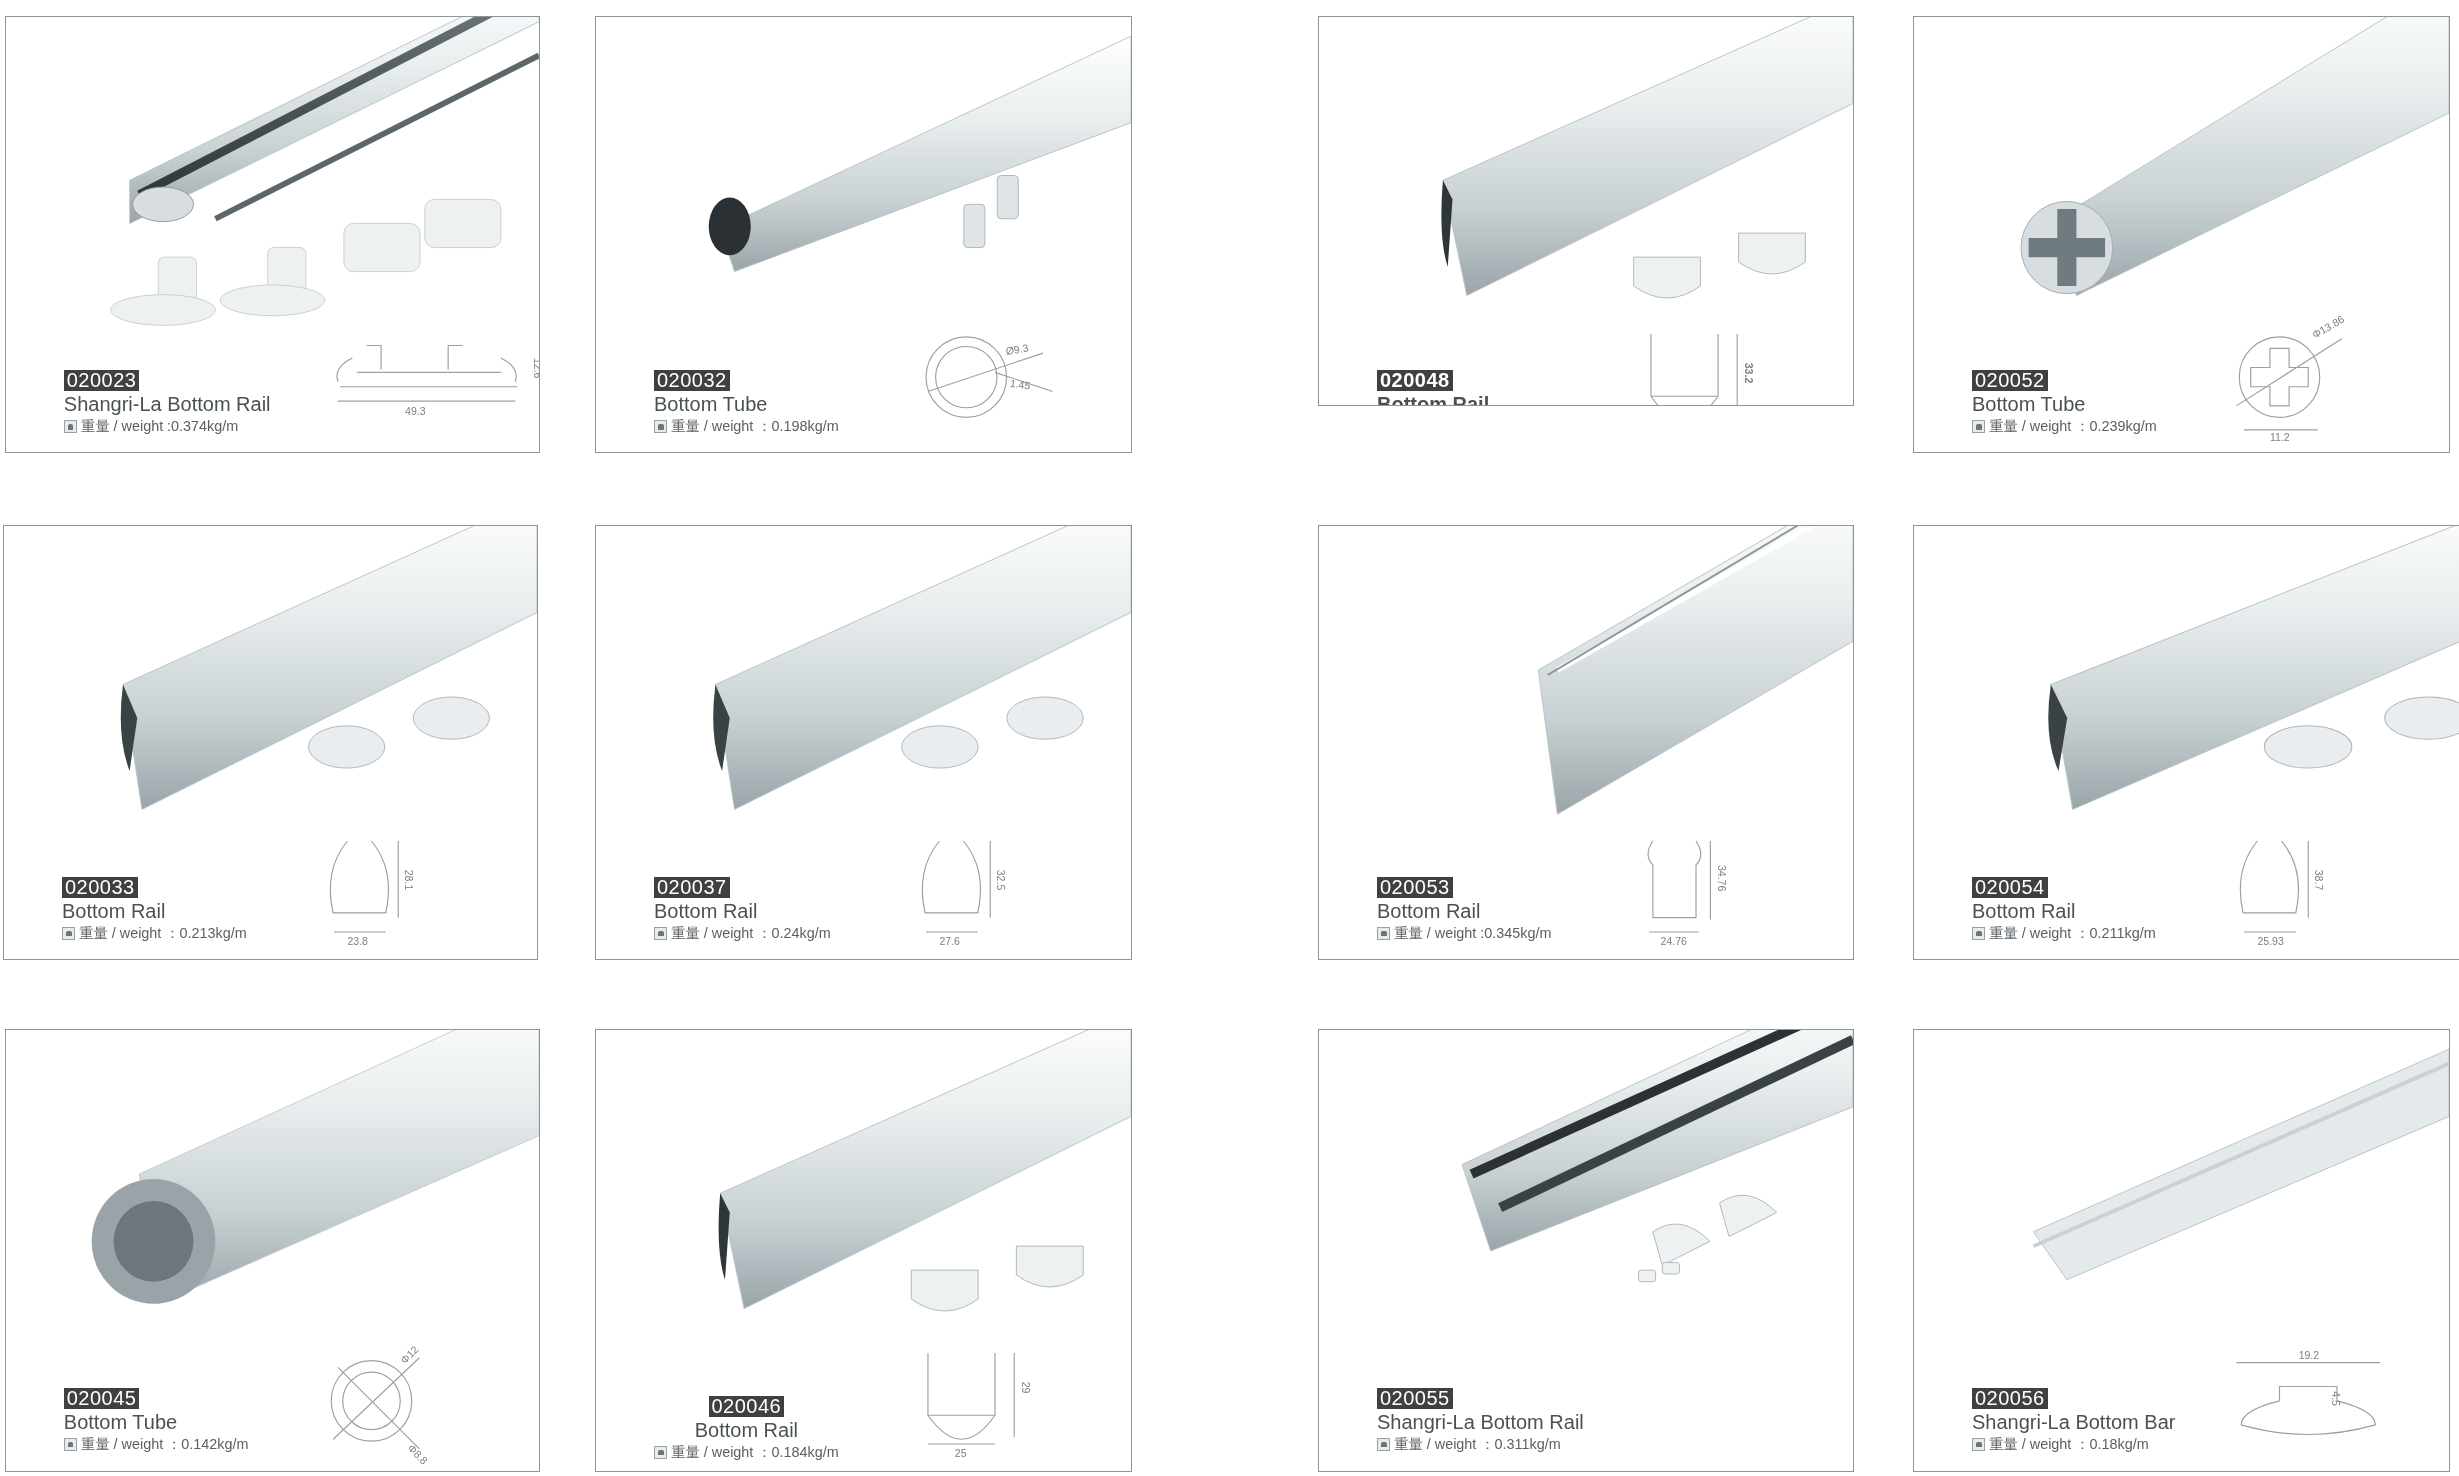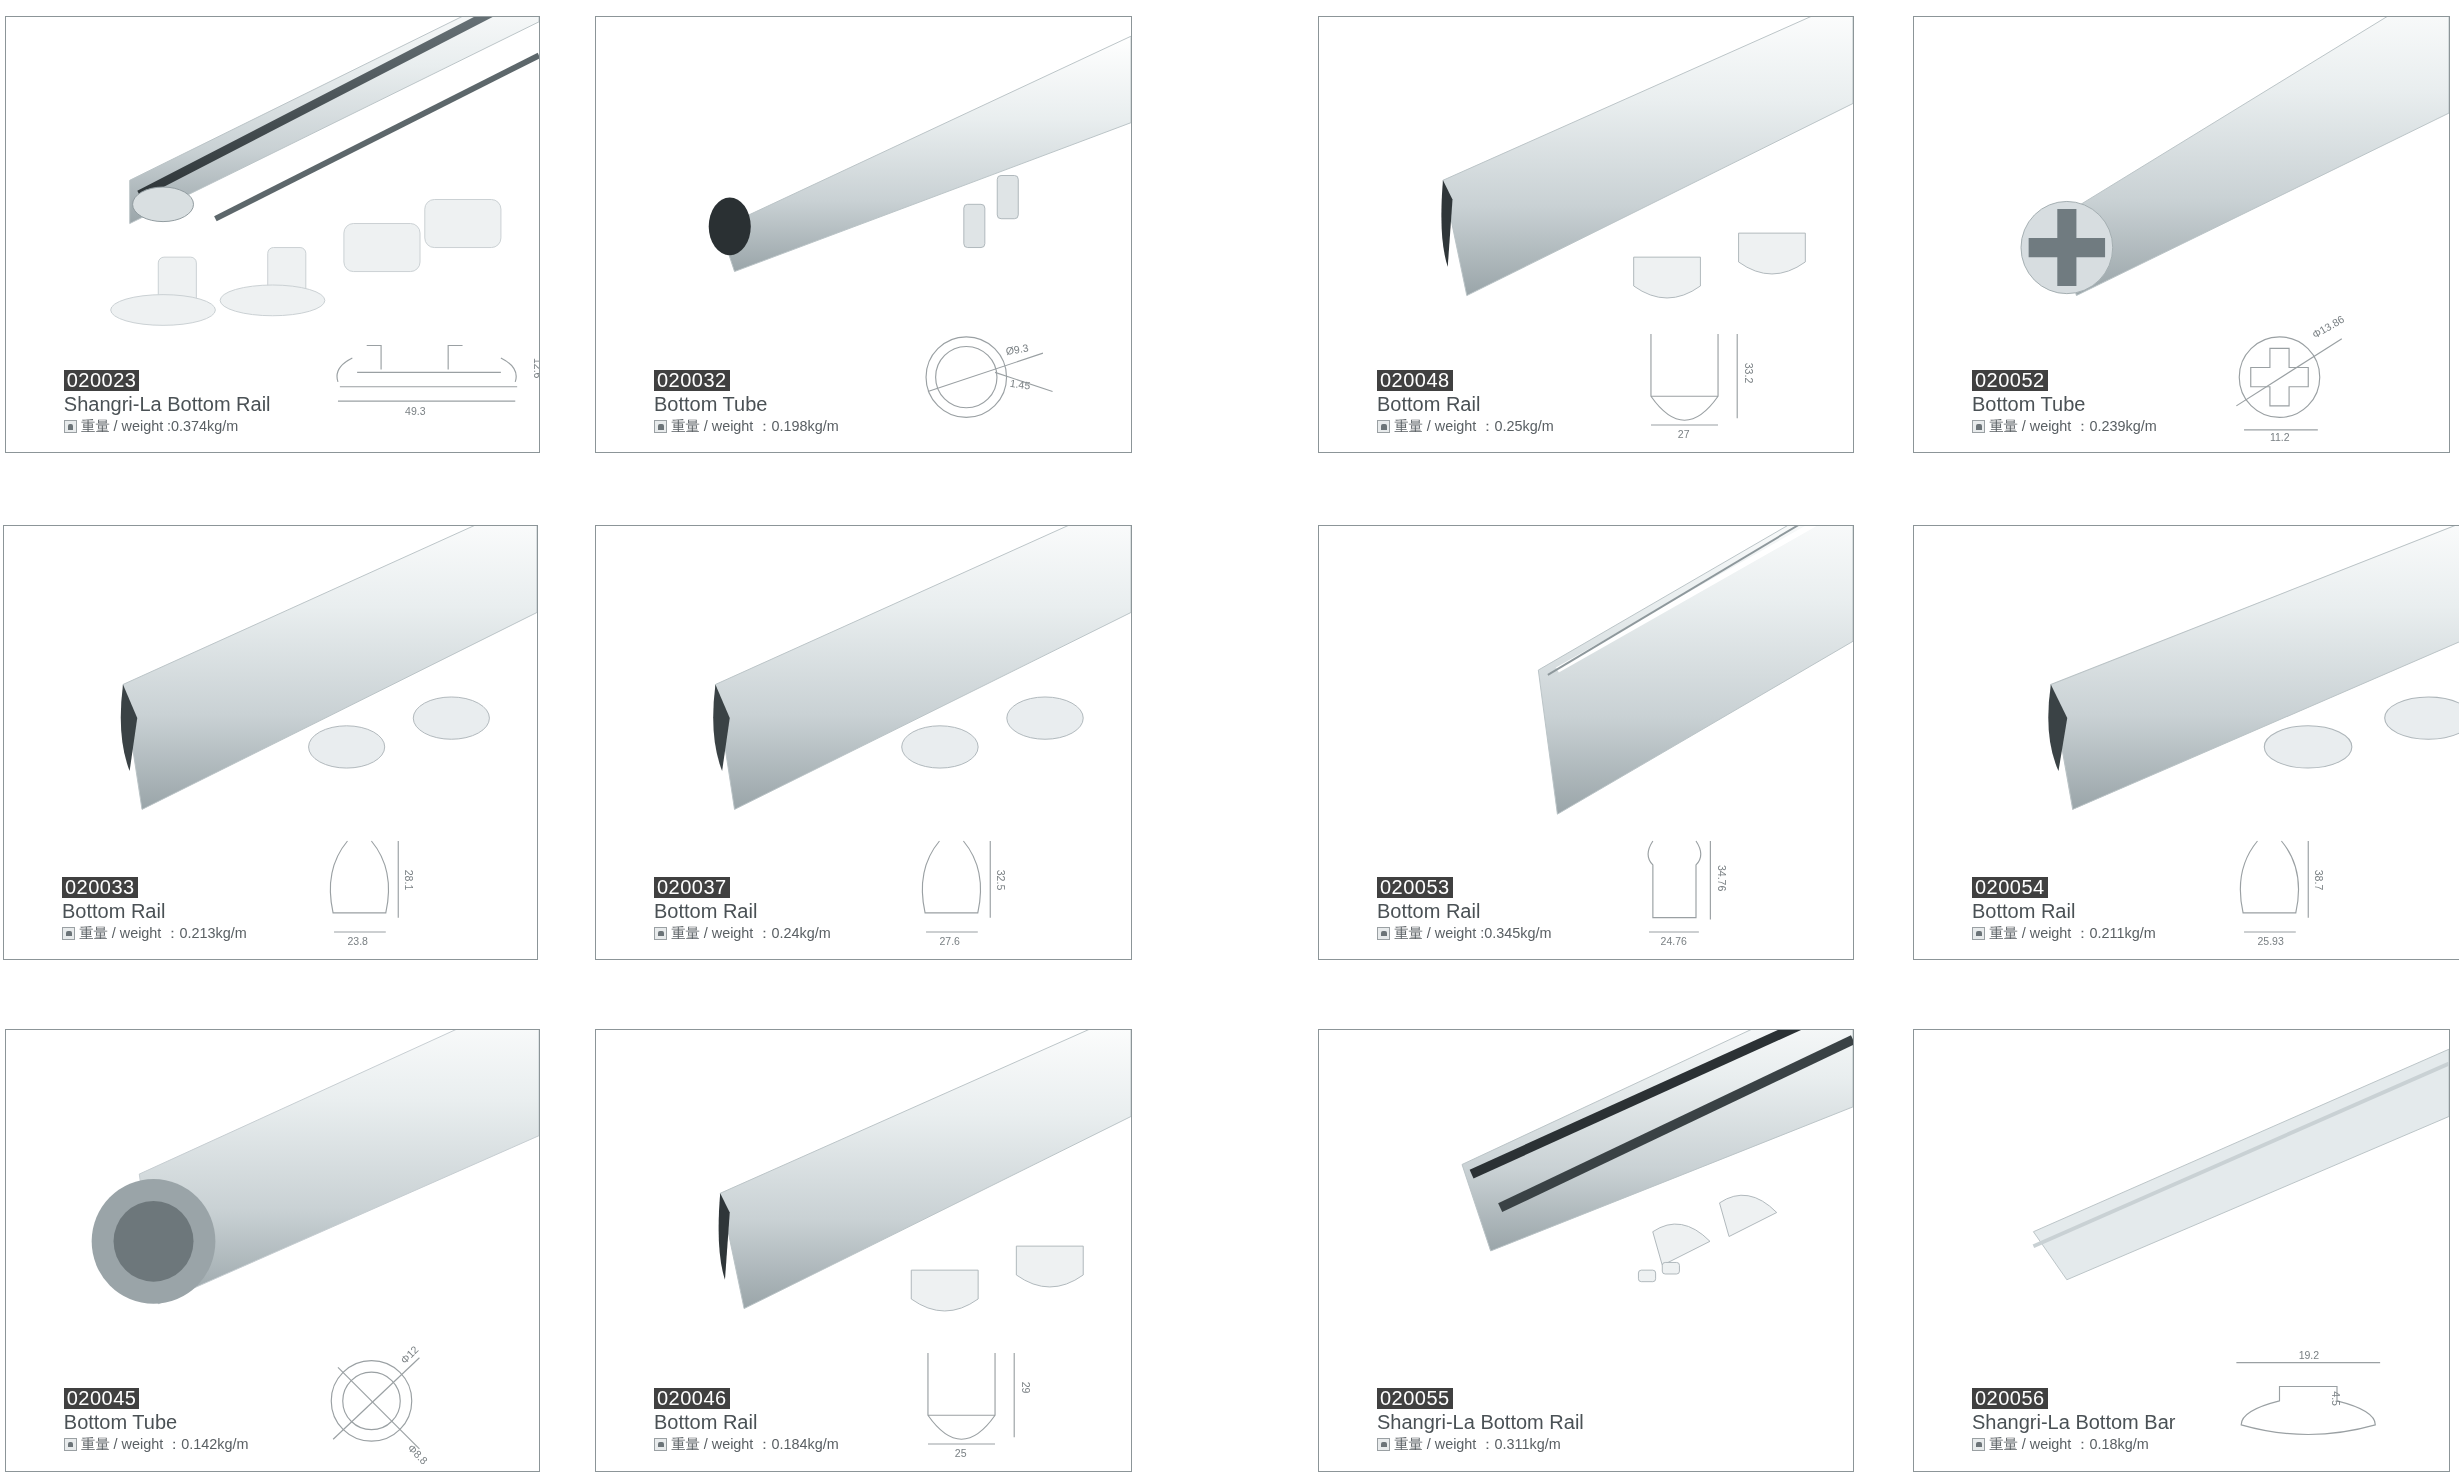--- a/index.html
+++ b/index.html
@@ -109,21 +109,21 @@
         <svg width="202" height="115" viewBox="0 0 210 120">
           <circle cx="50" cy="45" r="42" fill="none" stroke="#9aa0a3" stroke-width="1.2"></circle>
           <circle cx="50" cy="45" r="32" fill="none" stroke="#9aa0a3" stroke-width="1.2"></circle>
          <line x1="10" y1="60" x2="130" y2="20" fill="none" stroke="#9aa0a3" stroke-width="1.2"></line>
           <line x1="80" y1="40" x2="140" y2="60" fill="none" stroke="#9aa0a3" stroke-width="1.2"></line>
           <text class="dim" x="92" y="22" transform="rotate(-10 92 22)">Ø9.3</text>
           <text class="dim" x="95" y="55" transform="rotate(8 95 55)">1.45</text>
         </svg>
       </div>
   </div>
-    <div class="card" style="left: 1318px; top: 16.3px; width: 536px; height: 437px;">
+    <div class="card" style="left: 1318px; top: 16.3px; width: 536px; height: 390px; font-weight: bold;">
     <div class="photo">
         <svg viewBox="0 0 560 330" preserveAspectRatio="none">
           <defs>
     <linearGradient id="gm" x1="0" y1="0" x2="0" y2="1">
       <stop offset="0" stop-color="#ffffff"></stop>
               <stop offset="0.35" stop-color="#e9eeef"></stop>
       <stop offset="0.7" stop-color="#c9d1d4"></stop>
               <stop offset="1" stop-color="#9aa5a9"></stop>
             </linearGradient>
     <linearGradient id="gd" x1="0" y1="0" x2="0" y2="1">
@@ -426,21 +426,21 @@
             </linearGradient>
           </defs>
           <path d="M130 170 L560 -20 L560 90 L155 290 Z" fill="url(#gm)" stroke="#b9c2c5"></path>
            <path d="M130 170 Q125 230 135 260 L140 190 Z" fill="#2f3639"></path>
            <g fill="#eef1f2" stroke="#aeb6ba">
             <path d="M330 250 h70 v30 q-35 25 -70 0 z"></path>
             <path d="M440 225 h70 v30 q-35 25 -70 0 z"></path>
           </g>
         </svg>
       </div>
-    <div class="info" style="top: 358px;">
+    <div class="info" style="top: 366px; text-align: center;">
       <div class="badge">020046</div>
       <div class="title">Bottom Rail</div>
       <div class="weight">
         <span class="wicon"></span>
         <span class="cn">重量</span>
         <span>/ weight</span>
           <span>：0.184kg/m</span>
       </div>
     </div>
     <div class="drawing" style="left: 322px; top: 323px;">

